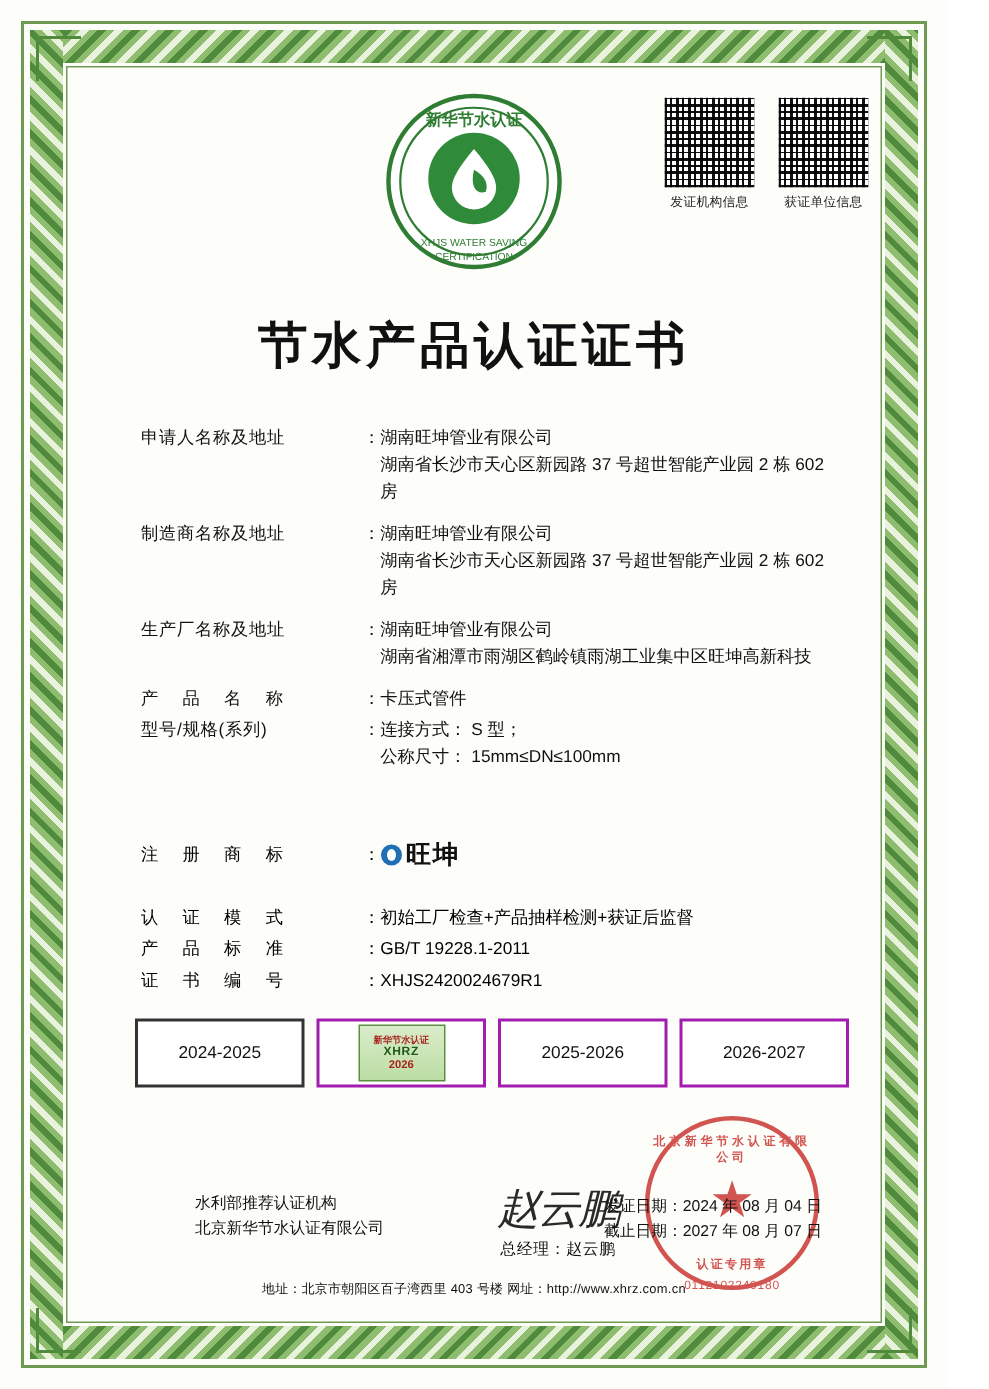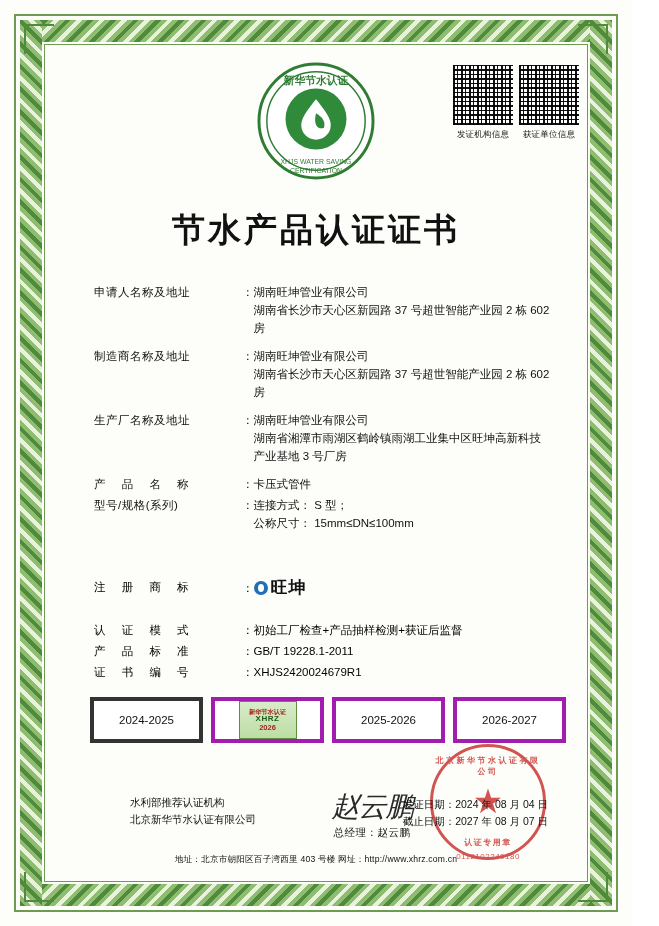--- a/index.html
+++ b/index.html
@@ -62,21 +62,21 @@
   .logo {
     position: absolute;
     left: 50%; transform: translateX(-50%);
     top: 10px;
     width: 118px; height: 118px;
   }
   .qr-group {
     position: absolute;
     right: 0; top: 12px;
     display: flex;
-    gap: 4px;
+    gap: 14px;
   }
   .qr-item { text-align: center; }
   .qr {
     width: 62px; height: 62px;
     background-color: #fff;
     background-image:
       repeating-linear-gradient(90deg, #111 0 2px, #fff 2px 4px, #111 4px 5px, #fff 5px 8px),
       repeating-linear-gradient(0deg, #111 0 2px, #fff 2px 5px, #111 5px 6px, #fff 6px 9px);
     background-blend-mode: multiply;
     border: 1px solid #fff;
@@ -187,21 +187,21 @@
 
   
   .years {
     margin-top: 16px;
     padding: 0 14px 0 38px;
     display: flex;
     justify-content: space-between;
   }
   .year-box {
     width: 113px; height: 46px;
-    border: 4px solid #a21caf;
+    border: 2px solid #a21caf;
     display: flex;
     align-items: center;
     justify-content: center;
     font-size: 11.5px;
     color: #111;
     position: relative;
     background: #fff;
   }
   .year-box.stamped { border-color: #333; }
   .stamp-label {
@@ -374,21 +374,20 @@
       </div>
 
       <div class="gap-sm"></div>
 
       <div class="row">
         <div class="label">生产厂名称及地址</div>
         <div class="colon">：</div>
         <div class="value">
           <span class="line">湖南旺坤管业有限公司</span>
           <span class="line">湖南省湘潭市雨湖区鹤岭镇雨湖工业集中区旺坤高新科技</span>
-          <span class="line">产业基地 3 号厂房</span>
         </div>
       </div>
 
       <div class="gap-sm"></div>
 
       <div class="row">
         <div class="label spread">产 品 名 称</div>
         <div class="colon">：</div>
         <div class="value">
           <span class="line">卡压式管件</span>

